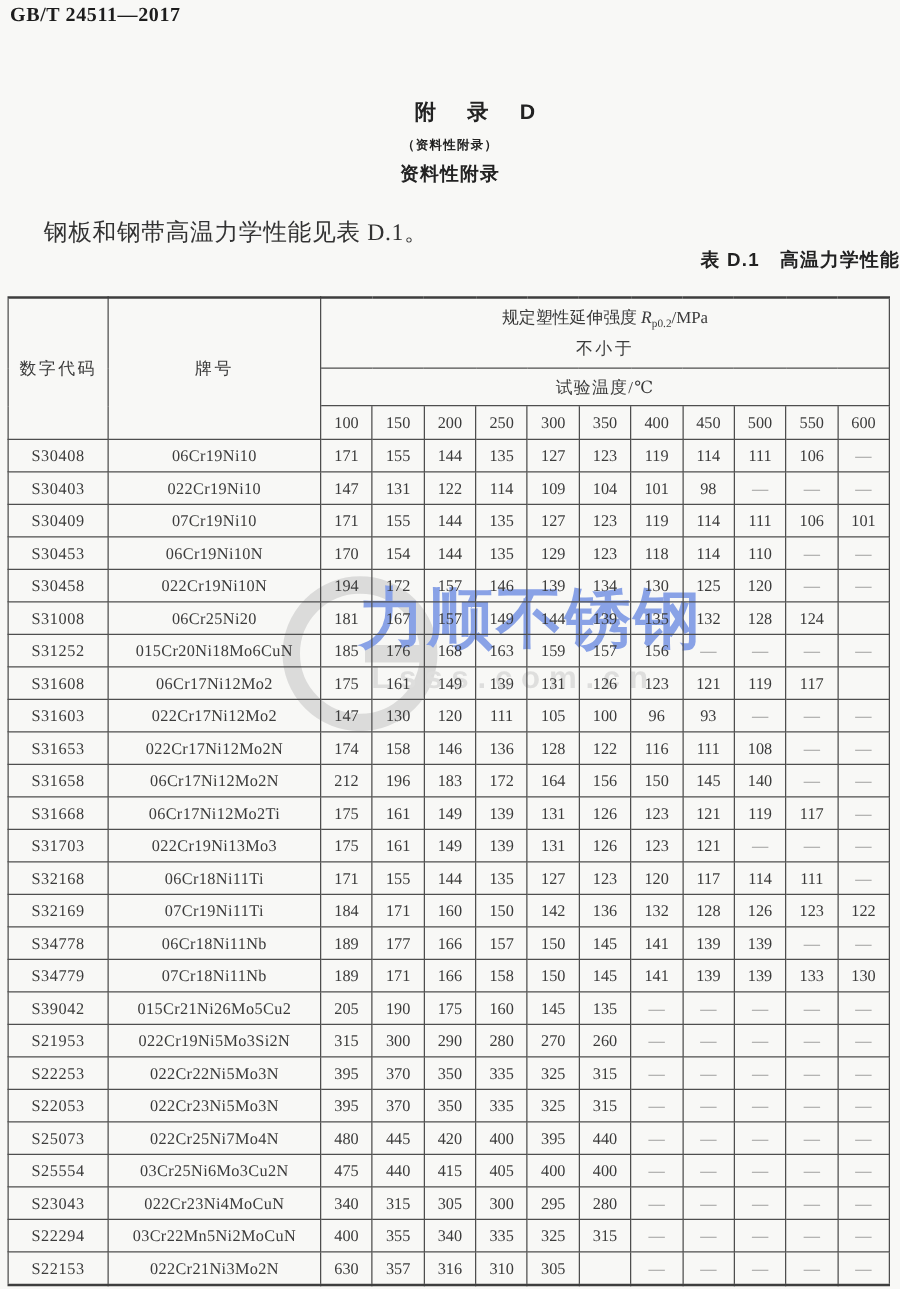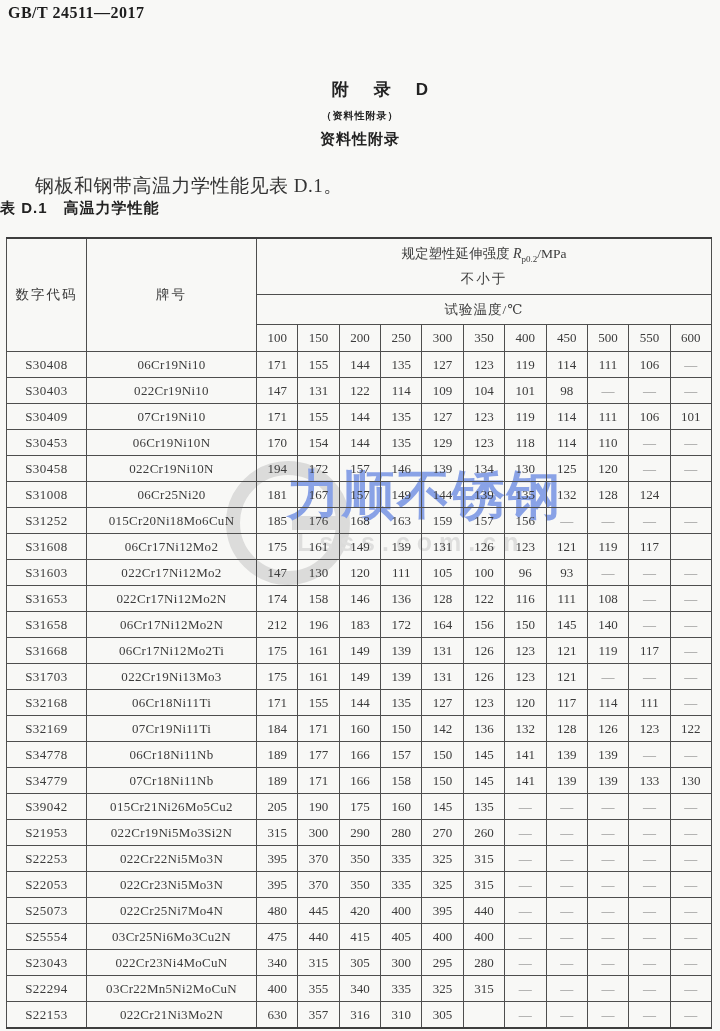--- a/index.html
+++ b/index.html
@@ -18,21 +18,21 @@
     position:absolute;left:0;top:78px;width:720px;text-align:center;
     font-family:"Liberation Sans","DejaVu Sans",sans-serif;color:#222;
   }
   .appendix .t1{font-size:17px;font-weight:bold;letter-spacing:4px;padding-left:44px;}
   .appendix .t2{font-size:10px;font-weight:bold;margin-top:8px;letter-spacing:1px;}
   .appendix .t3{font-size:15px;font-weight:bold;margin-top:7px;letter-spacing:1px;}
   .intro{
     position:absolute;left:35px;top:173px;font-size:19px;color:#333;letter-spacing:.5px;text-align:right;
   }
   .caption{
-    position:absolute;left:0;top:199px;width:720px;text-align:left;
+    position:absolute;left:0;top:199px;width:720px;text-align:right;
     font-family:"Liberation Sans","DejaVu Sans",sans-serif;
     font-weight:bold;font-size:15px;color:#222;letter-spacing:1px;
   }
   
   .wm{position:absolute;left:0;top:0;width:720px;height:1031px;pointer-events:none;z-index:1;opacity:.5;}
   .wm .ring{
     position:absolute;left:226px;top:461px;width:96px;height:96px;
     border:14px solid #c0c0c0;border-radius:50%;
   }
   .wm .ringbar{position:absolute;left:292px;top:516px;width:50px;height:14px;background:#c0c0c0;}

